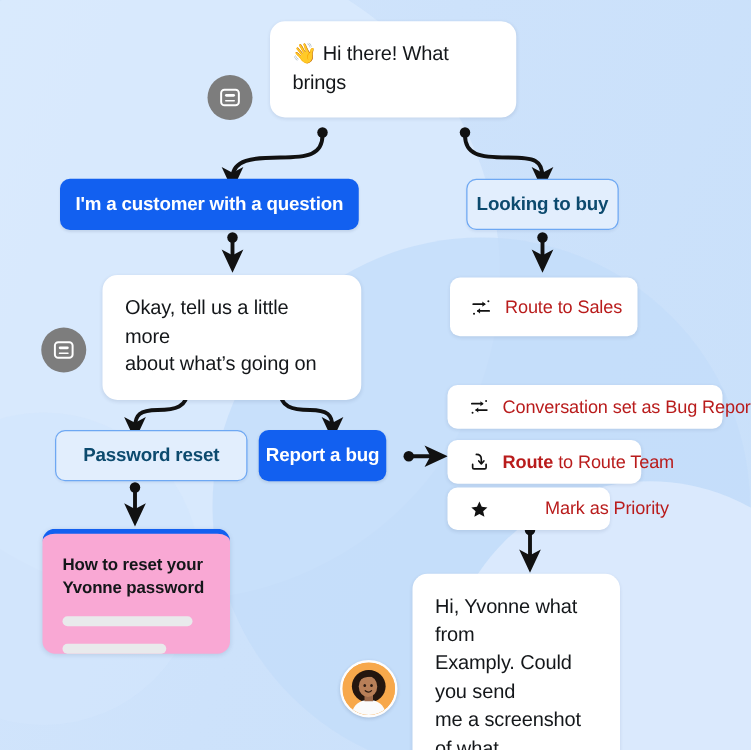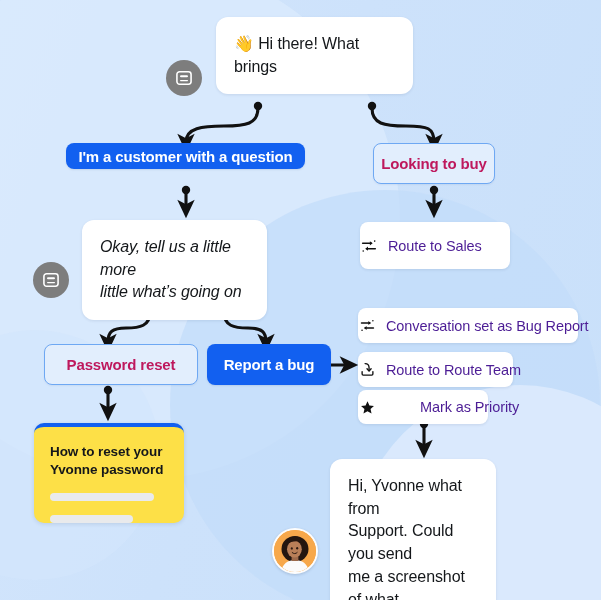--- a/index.html
+++ b/index.html
@@ -31,46 +31,46 @@
     letter-spacing:-.1px;
   }
 
   .btn-solid{
     background:#1260f0;color:#ffffff;border-radius:8px;
     font-size:15px;font-weight:600;letter-spacing:-.15px;
     display:flex;align-items:center;justify-content:center;
     box-shadow:0 1px 2px rgba(16,40,80,.10);
   }
   .btn-outline{
-    background:#e2eefd;color:#be185d;border:1px solid #6ea8f3;border-radius:8px;
+    background:#e2eefd;color:#0c4a6e;border:1px solid #6ea8f3;border-radius:8px;
     font-size:15px;font-weight:600;letter-spacing:-.15px;
     display:flex;align-items:center;justify-content:center;
     box-shadow:0 1px 2px rgba(16,40,80,.06);
   }
 
   .action{
     background:#ffffff;border-radius:8px;
     box-shadow:0 1px 3px rgba(16,40,80,.10);
     display:flex;align-items:center;gap:10px;
-    padding:0 0;
-    font-size:14.5px;color:#4c1d95;letter-spacing:-.1px;
+    padding:0 16px;
+    font-size:14.5px;color:#b91c1c;letter-spacing:-.1px;
     white-space:nowrap;
   }
   .action .ic{flex:0 0 auto;display:flex;align-items:center;justify-content:center;width:18px;height:18px;}
-  .action b{font-weight:400;}
+  .action b{font-weight:700;}
 
   
   .op{
     position:absolute;width:36px;height:36px;border-radius:50%;
     background:#7d7d7d;display:flex;align-items:center;justify-content:center;
   }
 
   
   .article{
-    position:absolute;background:#fde047;border-radius:10px;
+    position:absolute;background:#f9a8d4;border-radius:10px;
     box-shadow:0 1px 4px rgba(16,40,80,.13);
     border-top:4px solid #1260f0;
     box-sizing:border-box;padding:16px 16px 36px 16px;
   }
   .article .title{
     font-size:13.5px;font-weight:700;color:#14171a;line-height:1.35;letter-spacing:-.1px;
   }
   .ph{height:8px;border-radius:4px;background:#e9eaec;margin-top:14px;}
   .ph.w1{width:88%;}
   .ph.w2{width:70%;}
@@ -144,52 +144,52 @@
       <rect x="3.5" y="4.5" width="17" height="15" rx="3.2" fill="none" stroke="#ffffff" stroke-width="1.9"></rect>
       <rect x="7.2" y="8.6" width="9.6" height="2.6" rx="1.3" fill="#ffffff"></rect>
       <rect x="7.2" y="14.3" width="9.6" height="1.5" rx=".75" fill="#ffffff"></rect>
     </svg>
   </div>
 
   <div class="node bubble" style="left:216px;top:17px;width:197px;">
     <div>👋 Hi there! What brings</div>
   </div>
 
-  <div class="node btn-solid" style="left:66px;top:143px;width:239px;height:26px;">
+  <div class="node btn-solid" style="left:48px;top:143px;width:239px;height:41px;">
     <span>I'm a customer with a question</span>
   </div>
 
   <div class="node btn-outline" style="left:373px;top:143px;width:122px;height:41px;">
     <span>Looking to buy</span>
   </div>
 
-  <div class="node bubble" style="left:82px;top:220px;width:185px;font-style:italic;">
+  <div class="node bubble" style="left:82px;top:220px;width:207px;">
     <div>Okay, tell us a little more</div>
-    <div>little what’s going on</div>
+    <div>about what’s going on</div>
   </div>
 
   <div class="node action" style="left:360px;top:222px;width:150px;height:47px;">
     <span class="ic">
       <svg width="18" height="18" viewBox="0 0 24 24">
         <path d="M3.5 8.4 H15.4" stroke="#111" stroke-width="2" fill="none" stroke-linecap="round"></path>
         <path d="M13.2 5.6 L16.6 8.4 L13.2 11.2 Z" fill="#111"></path>
         <path d="M20.4 15.6 H8.5" stroke="#111" stroke-width="2" fill="none" stroke-linecap="round"></path>
         <path d="M10.7 12.8 L7.3 15.6 L10.7 18.4 Z" fill="#111"></path>
         <circle cx="19.6" cy="5.4" r="1.1" fill="#111"></circle>
         <circle cx="4.3" cy="18.6" r="1.1" fill="#111"></circle>
       </svg>
     </span>
     <span>Route to Sales</span>
   </div>
 
   <div class="node btn-outline" style="left:44px;top:344px;width:154px;height:41px;">
     <span>Password reset</span>
   </div>
 
-  <div class="node btn-solid" style="left:207px;top:344px;width:124px;height:41px;">
+  <div class="node btn-solid" style="left:207px;top:344px;width:102px;height:41px;">
     <span>Report a bug</span>
   </div>
 
   <div class="node action" style="left:358px;top:308px;width:220px;height:35px;">
     <span class="ic">
       <svg width="17" height="17" viewBox="0 0 24 24">
         <path d="M3.5 8.4 H15.4" stroke="#111" stroke-width="2" fill="none" stroke-linecap="round"></path>
         <path d="M13.2 5.6 L16.6 8.4 L13.2 11.2 Z" fill="#111"></path>
         <path d="M20.4 15.6 H8.5" stroke="#111" stroke-width="2" fill="none" stroke-linecap="round"></path>
         <path d="M10.7 12.8 L7.3 15.6 L10.7 18.4 Z" fill="#111"></path>
@@ -217,21 +217,21 @@
     <span class="ic">
       <svg width="17" height="17" viewBox="0 0 24 24">
         <path d="M12 3.2 L14.7 9.1 L21.1 9.8 L16.3 14.1 L17.7 20.4 L12 17.2 L6.3 20.4 L7.7 14.1 L2.9 9.8 L9.3 9.1 Z" fill="#111"></path>
       </svg>
     </span>
     <span>Mark as Priority</span>
   </div>
 
   <div class="node bubble" style="left:330px;top:459px;width:166px;">
     <div>Hi, Yvonne what from</div>
-    <div>Support. Could you send</div>
+    <div>Examply. Could you send</div>
     <div>me a screenshot of what</div>
 
   </div>
 
   <div class="avatar" style="left:272px;top:528px;">
     <svg width="42" height="42" viewBox="0 0 42 42">
       <rect width="42" height="42" fill="#f7a84b"></rect>
 
       <ellipse cx="21" cy="19" rx="13.5" ry="13" fill="#24160f"></ellipse>
 

